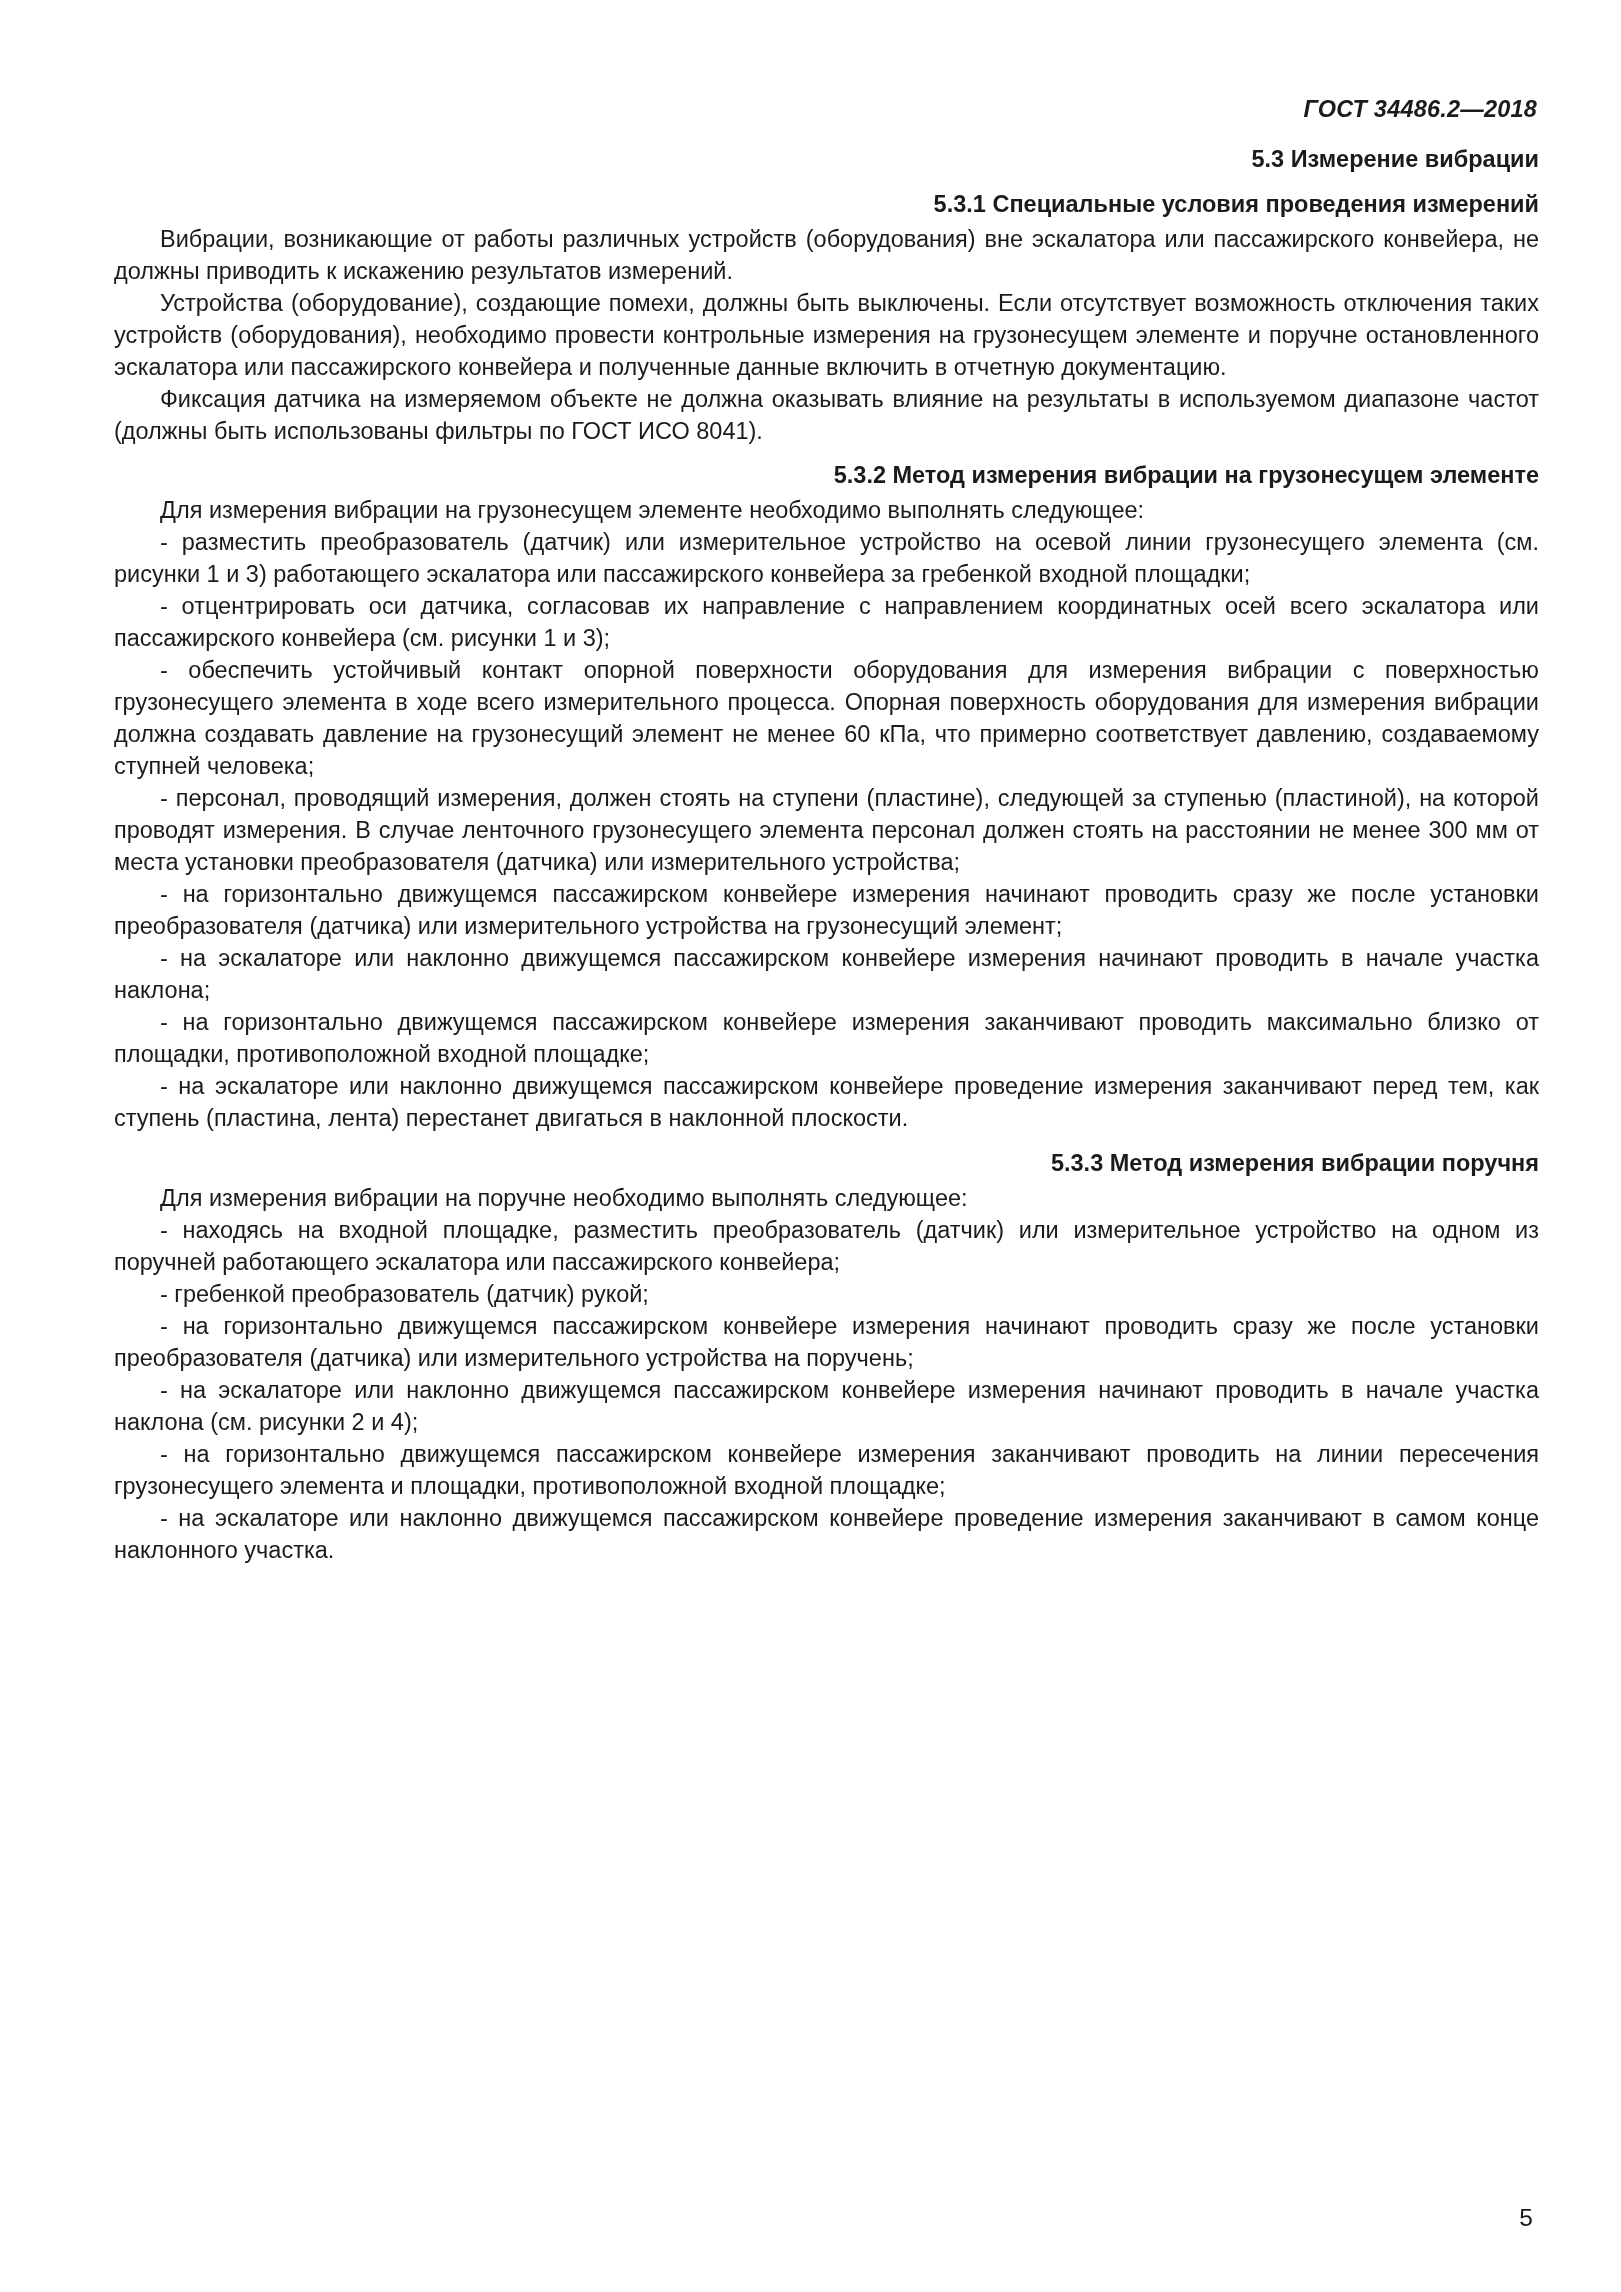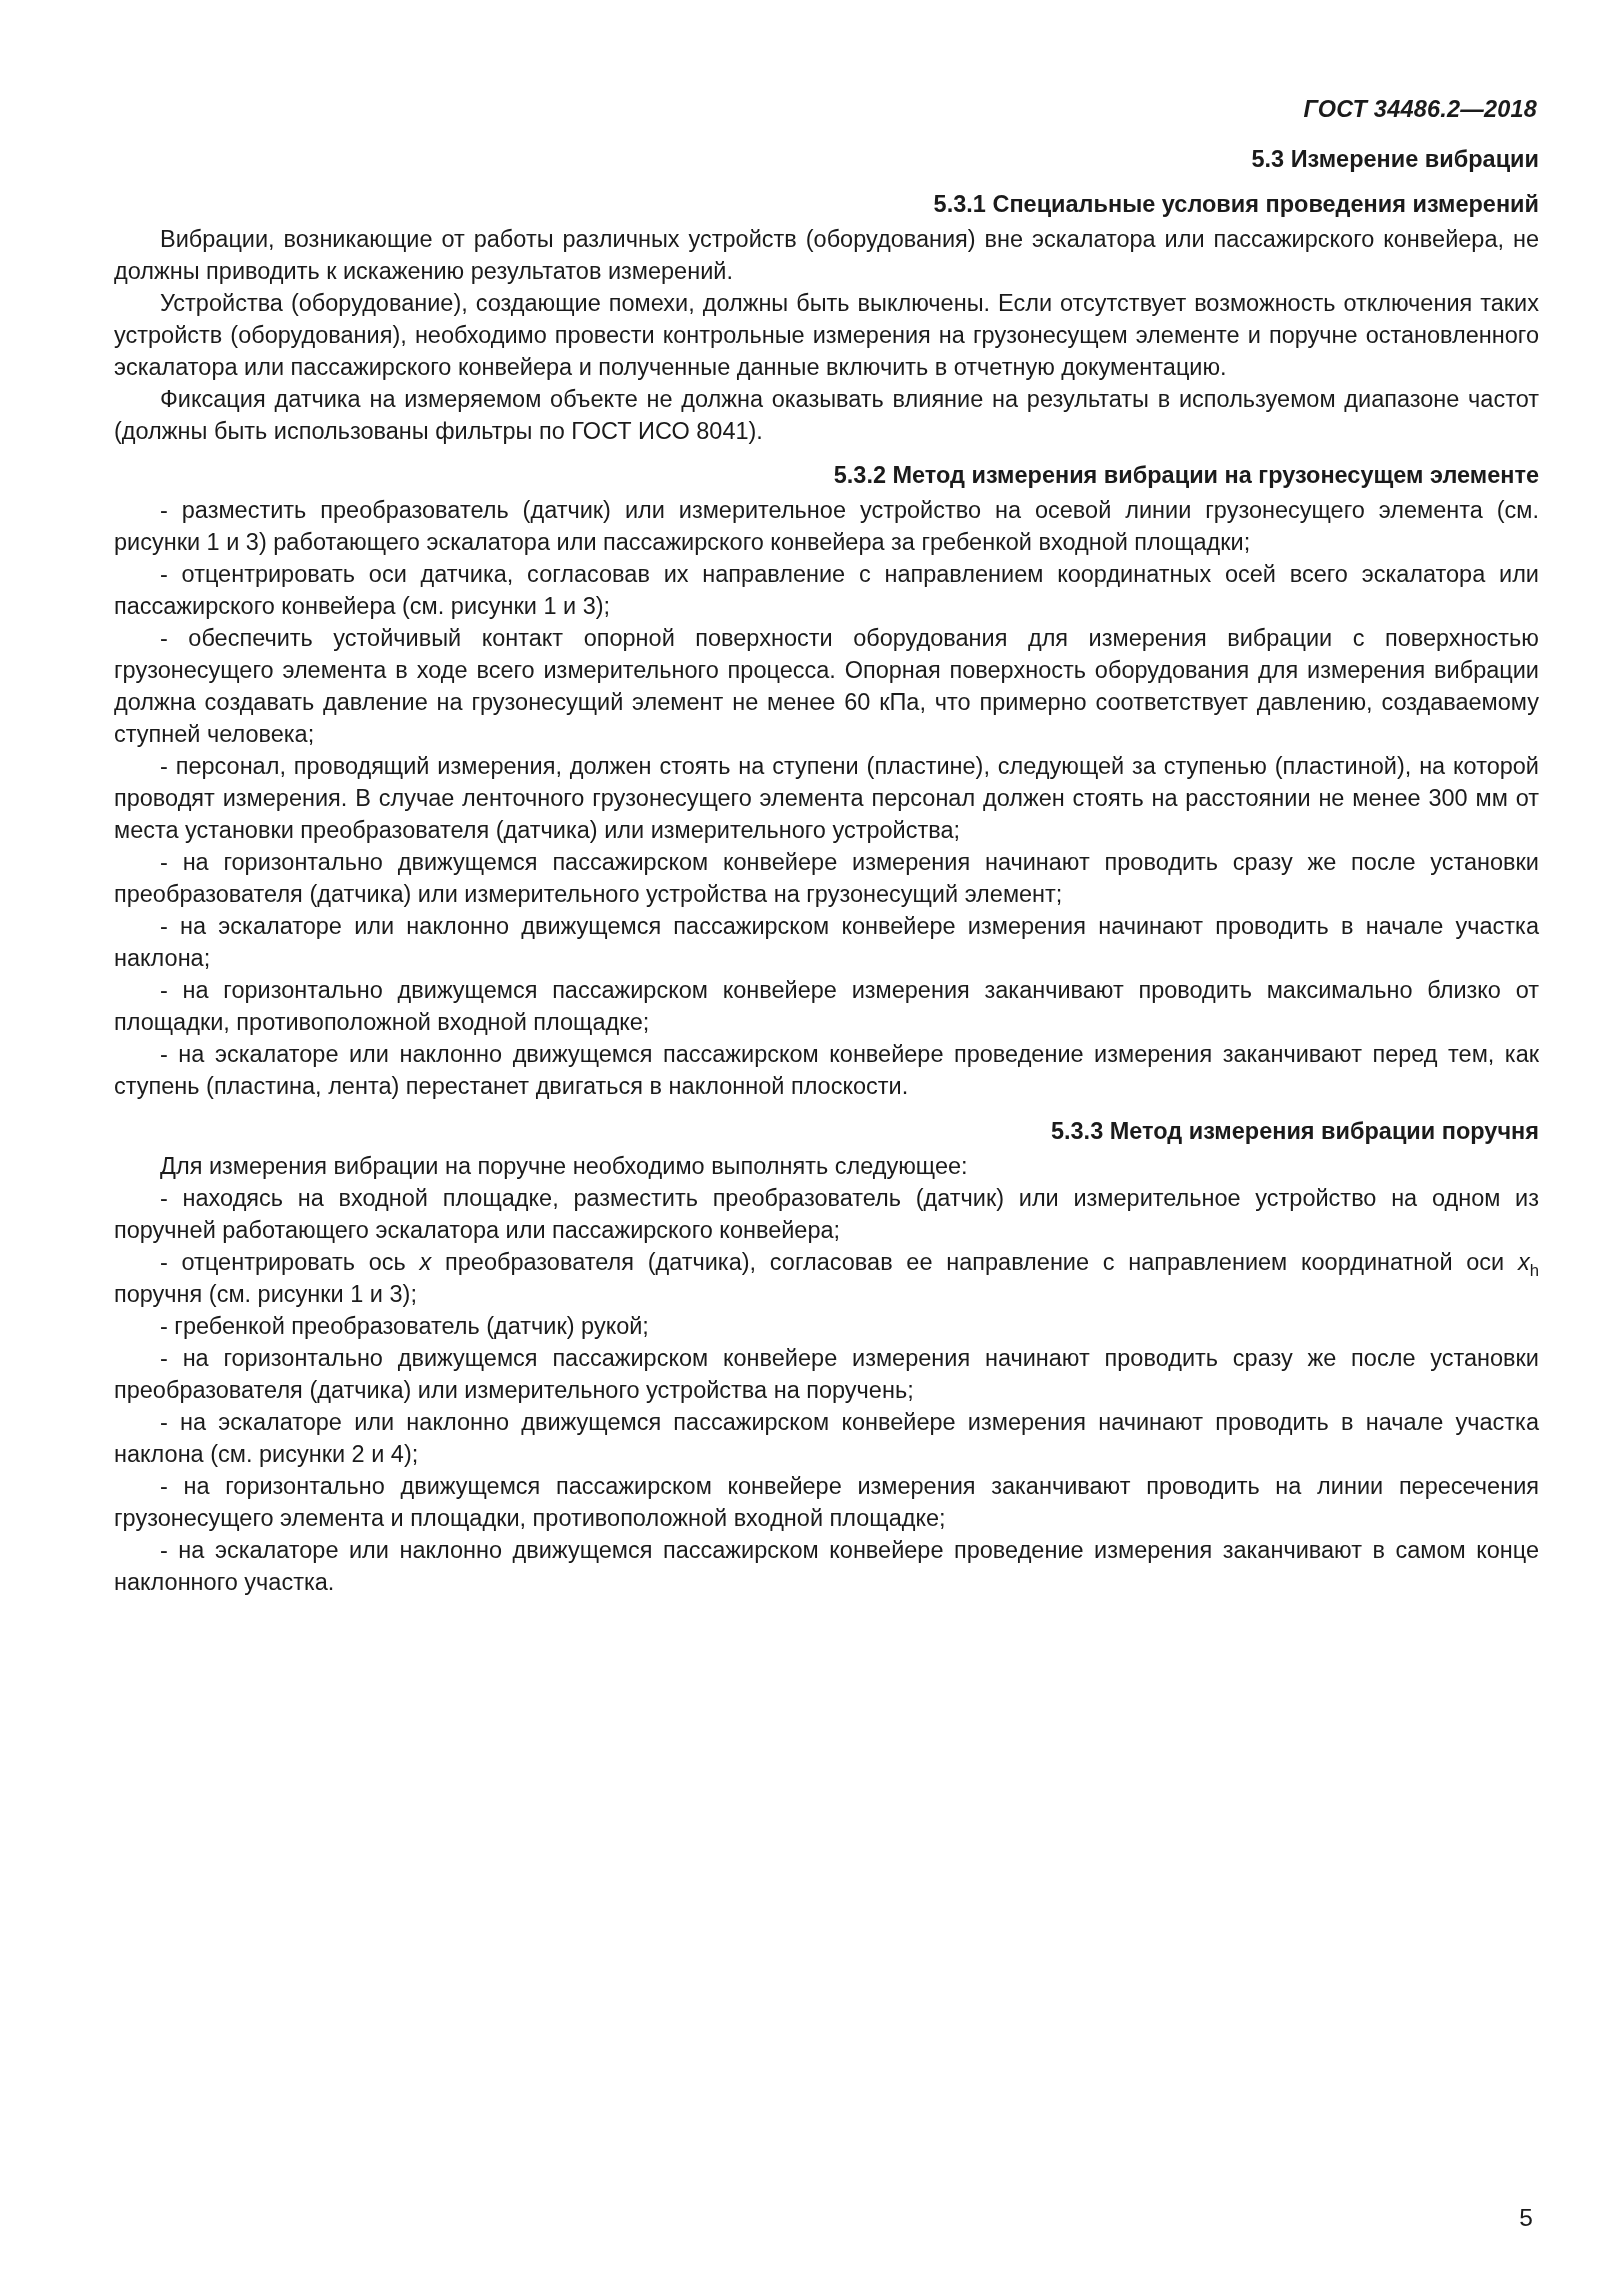--- a/index.html
+++ b/index.html
@@ -66,32 +66,32 @@
 <div class="page">
   <div class="doc-header">ГОСТ 34486.2—2018</div>
 
   <main class="content" id="content">
       <h2>5.3 Измерение вибрации</h2>
       <h3>5.3.1 Специальные условия проведения измерений</h3>
       <p>Вибрации, возникающие от работы различных устройств (оборудования) вне эскалатора или пассажирского конвейера, не должны приводить к искажению результатов измерений.</p>
       <p>Устройства (оборудование), создающие помехи, должны быть выключены. Если отсутствует возможность отключения таких устройств (оборудования), необходимо провести контрольные измерения на грузонесущем элементе и поручне остановленного эскалатора или пассажирского конвейера и полученные данные включить в отчетную документацию.</p>
       <p>Фиксация датчика на измеряемом объекте не должна оказывать влияние на результаты в используемом диапазоне частот (должны быть использованы фильтры по ГОСТ ИСО 8041).</p>
       <h3>5.3.2 Метод измерения вибрации на грузонесущем элементе</h3>
+      <p>Для измерения вибрации на грузонесущем элементе необходимо выполнять следующее:</p>
       <p>- разместить преобразователь (датчик) или измерительное устройство на осевой линии грузонесущего элемента (см. рисунки 1 и 3) работающего эскалатора или пассажирского конвейера за гребенкой входной площадки;</p>
       <p>- отцентрировать оси датчика, согласовав их направление с направлением координатных осей всего эскалатора или пассажирского конвейера (см. рисунки 1 и 3);</p>
       <p>- обеспечить устойчивый контакт опорной поверхности оборудования для измерения вибрации с поверхностью грузонесущего элемента в ходе всего измерительного процесса. Опорная поверхность оборудования для измерения вибрации должна создавать давление на грузонесущий элемент не менее 60 кПа, что примерно соответствует давлению, создаваемому ступней человека;</p>
       <p>- персонал, проводящий измерения, должен стоять на ступени (пластине), следующей за ступенью (пластиной), на которой проводят измерения. В случае ленточного грузонесущего элемента персонал должен стоять на расстоянии не менее 300 мм от места установки преобразователя (датчика) или измерительного устройства;</p>
       <p>- на горизонтально движущемся пассажирском конвейере измерения начинают проводить сразу же после установки преобразователя (датчика) или измерительного устройства на грузонесущий элемент;</p>
       <p>- на эскалаторе или наклонно движущемся пассажирском конвейере измерения начинают проводить в начале участка наклона;</p>
       <p>- на горизонтально движущемся пассажирском конвейере измерения заканчивают проводить максимально близко от площадки, противоположной входной площадке;</p>
       <p>- на эскалаторе или наклонно движущемся пассажирском конвейере проведение измерения заканчивают перед тем, как ступень (пластина, лента) перестанет двигаться в наклонной плоскости.</p>
       <h3>5.3.3 Метод измерения вибрации поручня</h3>
       <p>Для измерения вибрации на поручне необходимо выполнять следующее:</p>
       <p>- находясь на входной площадке, разместить преобразователь (датчик) или измерительное устройство на одном из поручней работающего эскалатора или пассажирского конвейера;</p>
-      <p>- отцентрировать ось <i>x</i> преобразователя (датчика), согласовав ее направление с направлением координатной оси <i>x</i><sub>h</sub> поручня (см. рисунки 1 и 3);</p>
       <p>- гребенкой преобразователь (датчик) рукой;</p>
       <p>- на горизонтально движущемся пассажирском конвейере измерения начинают проводить сразу же после установки преобразователя (датчика) или измерительного устройства на поручень;</p>
       <p>- на эскалаторе или наклонно движущемся пассажирском конвейере измерения начинают проводить в начале участка наклона (см. рисунки 2 и 4);</p>
       <p>- на горизонтально движущемся пассажирском конвейере измерения заканчивают проводить на линии пересечения грузонесущего элемента и площадки, противоположной входной площадке;</p>
       <p>- на эскалаторе или наклонно движущемся пассажирском конвейере проведение измерения заканчивают в самом конце наклонного участка.</p>
     </main>
 
   <div class="page-number">5</div>
 </div>
 

